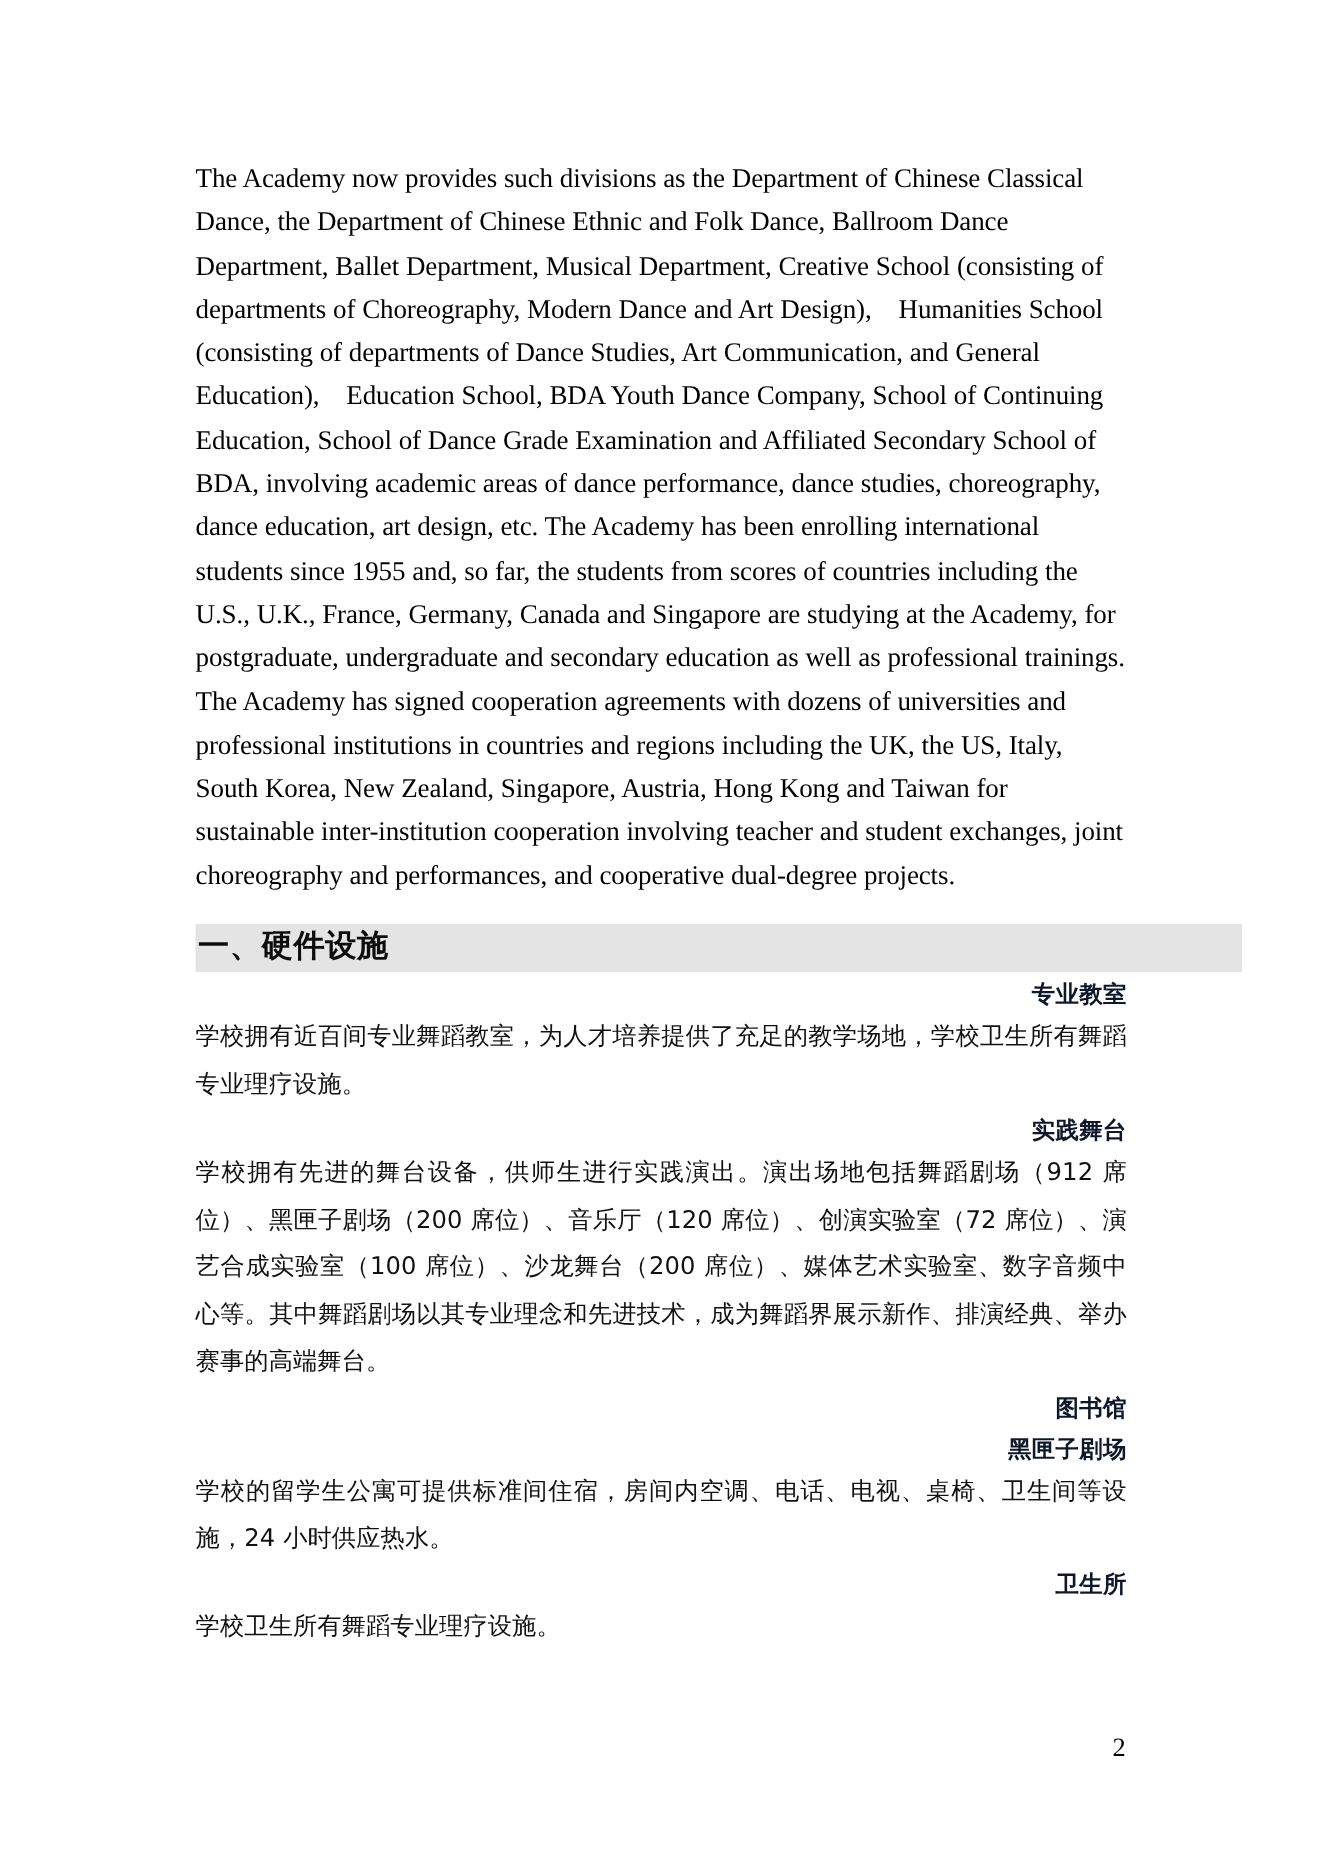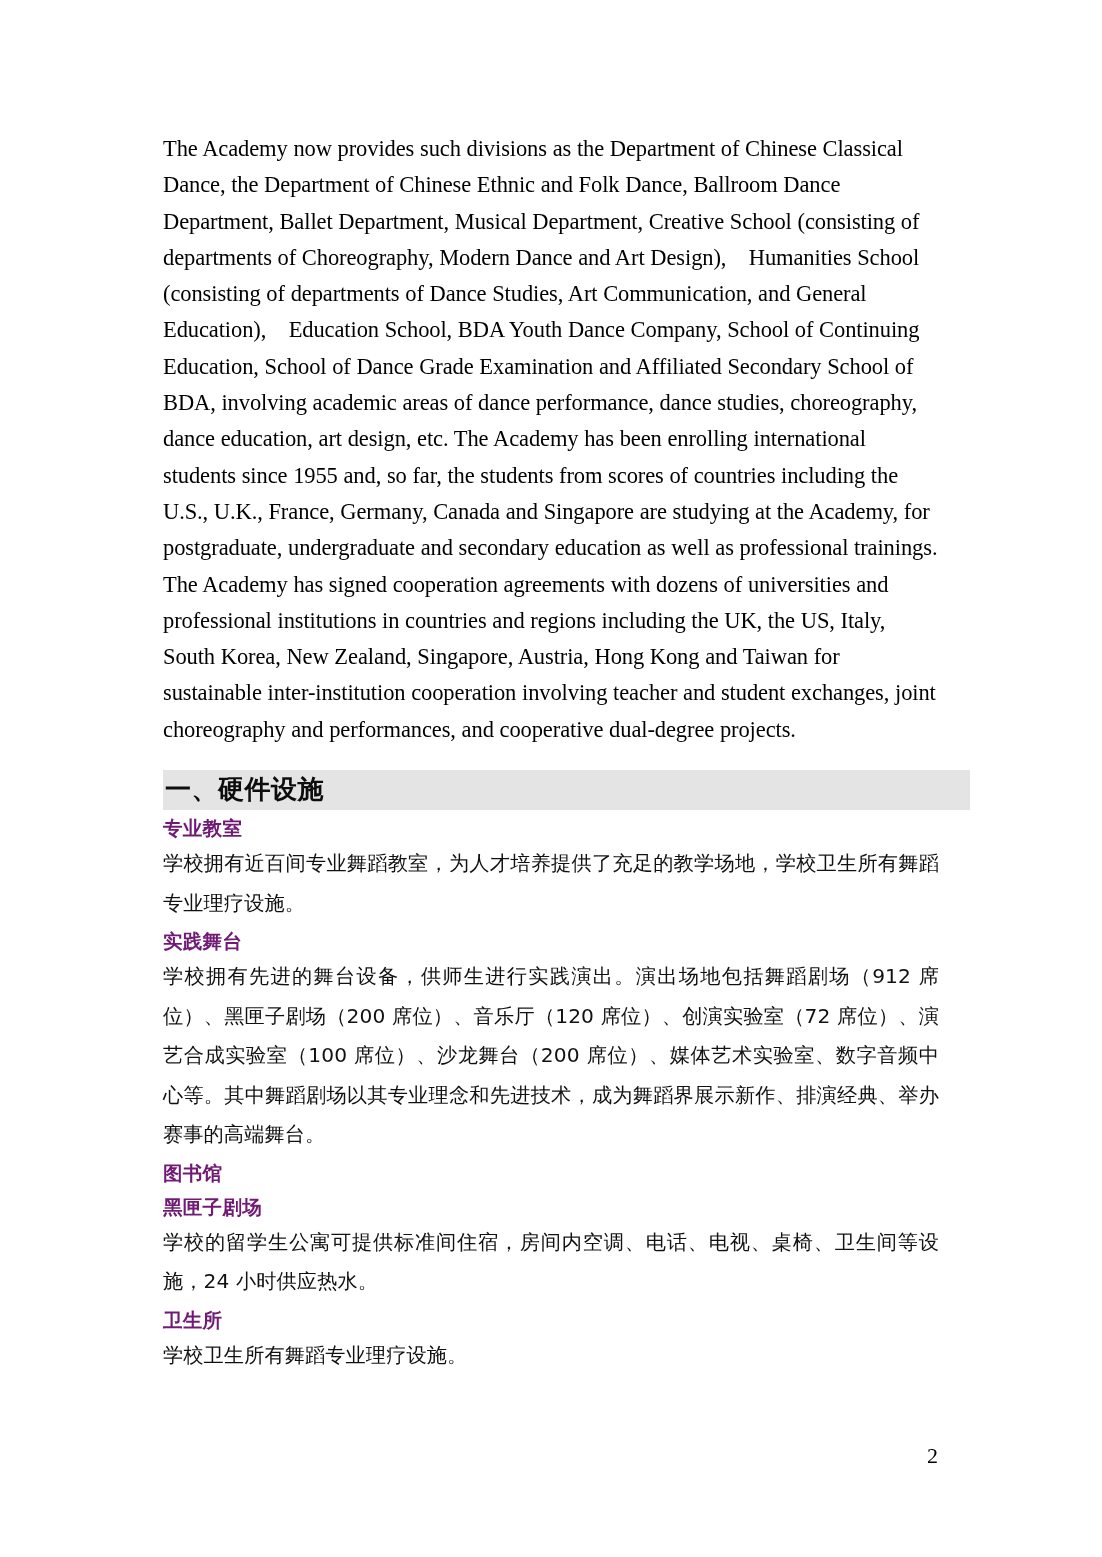--- a/index.html
+++ b/index.html
@@ -40,42 +40,43 @@
     text-align: left;
     letter-spacing: -0.1px;
     word-spacing: 0.2px;
   }
 
   
   .section-bar {
     background: #e4e4e4;
     margin-top: 22px;
     padding: 3px 0 5px 2px;
-    width: 807px;
+    width: 872px;
     box-sizing: border-box;
   }
   .section-bar-text {
     font-family: "DejaVu Sans", "Liberation Sans", sans-serif;
     font-size: 26px;
     font-weight: bold;
     color: #0d0d0d;
     line-height: 32px;
     letter-spacing: 0.5px;
     display: block;
   }
 
   
   .cn-sub {
     font-family: "DejaVu Sans", "Liberation Sans", sans-serif;
     font-size: 19.5px;
     font-weight: bold;
-    color: #701a75;
+    color: #0f172a;
     line-height: 31px;
     margin: 3px 0 0 0;
     letter-spacing: 0.3px;
+    text-align: right;
   }
 
   
   .cn-para {
     font-family: "DejaVu Sans", "Liberation Sans", sans-serif;
     font-size: 20.2px;
     font-weight: normal;
     color: #111111;
     line-height: 39.5px;
     margin: 0;

